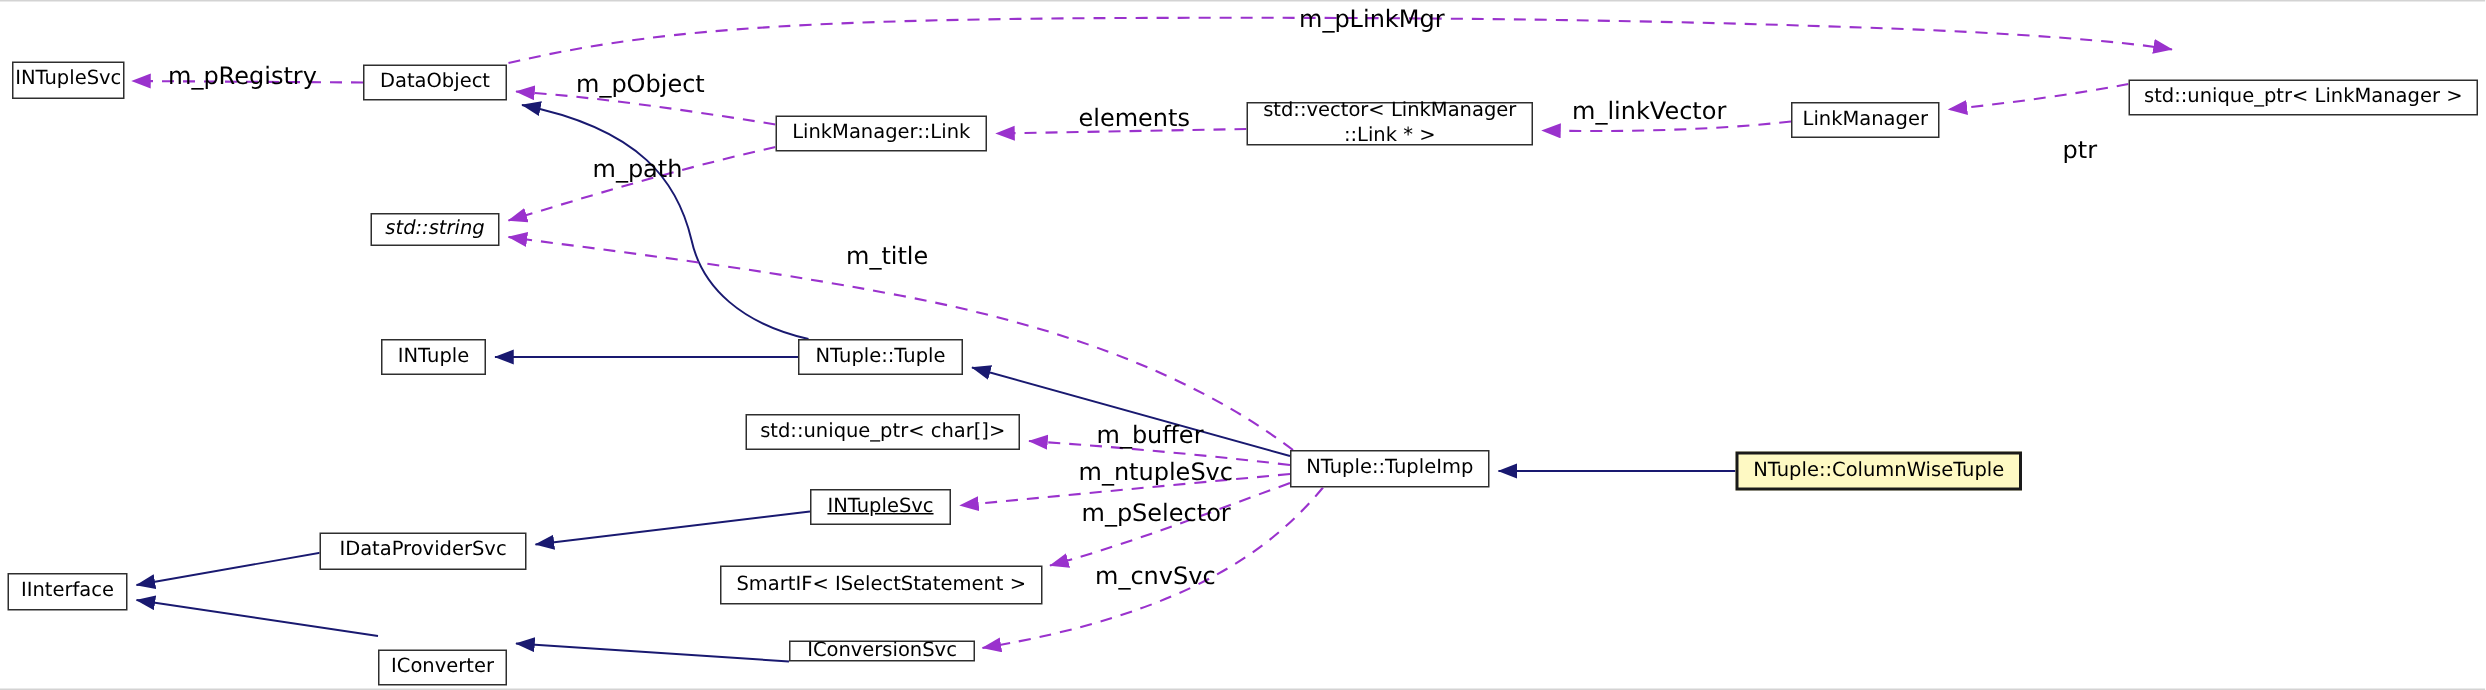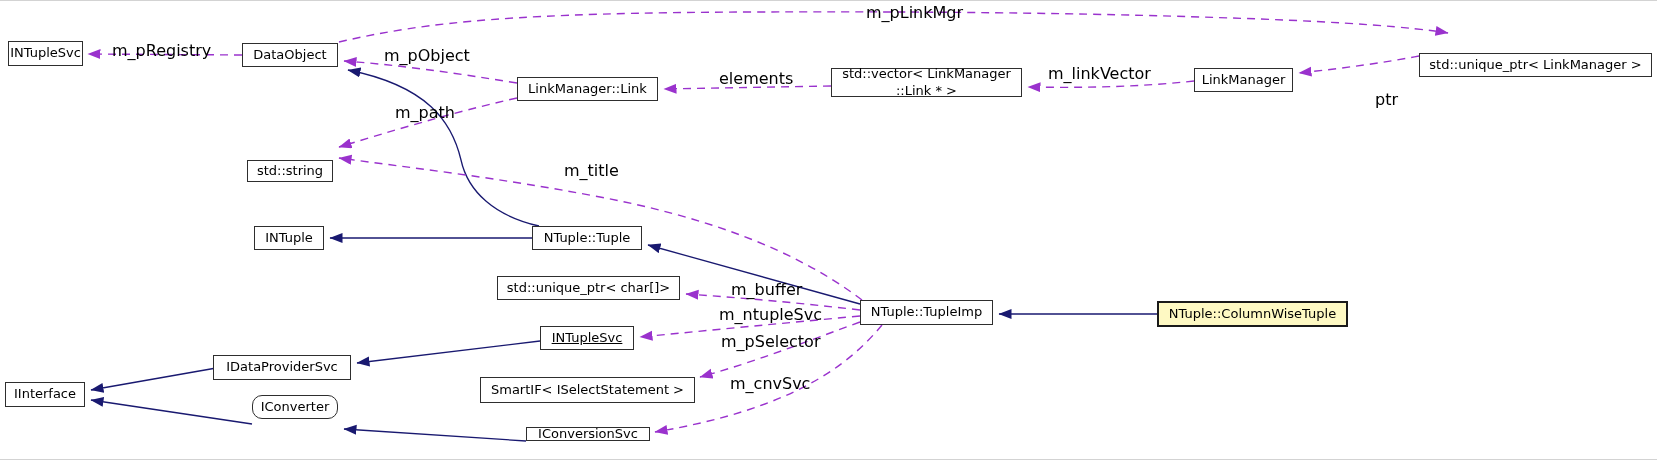--- a/index.html
+++ b/index.html
@@ -103,30 +103,30 @@
   </svg>
 
   <div id="node-layer">
       <div class="node" style="left: 8px; top: 41px; width: 75px; height: 25px;">INTupleSvc</div>
       <div class="node" style="left: 242px; top: 43px; width: 96px; height: 24px;">DataObject</div>
       <div class="node" style="left: 517px; top: 77px; width: 141px; height: 24px;">LinkManager::Link</div>
       <div class="node" style="left: 831px; top: 68px; width: 191px; height: 29px;">std::vector&lt; LinkManager
 ::Link * &gt;</div>
       <div class="node" style="left: 1194px; top: 68px; width: 99px; height: 24px;">LinkManager</div>
       <div class="node" style="left: 1419px; top: 37px; width: 233px; height: 24px; margin-top: 16px;">std::unique_ptr&lt; LinkManager &gt;</div>
-      <div class="node" style="left: 247px; top: 160px; width: 86px; height: 22px;">std::string</div>
+      <div class="node" style="left: 247px; top: 142px; width: 86px; height: 22px; font-style: italic;">std::string</div>
       <div class="node" style="left: 254px; top: 226px; width: 70px; height: 24px;">INTuple</div>
       <div class="node" style="left: 532px; top: 226px; width: 110px; height: 24px;">NTuple::Tuple</div>
       <div class="node" style="left: 497px; top: 276px; width: 183px; height: 24px;">std::unique_ptr&lt; char[]&gt;</div>
       <div class="node" style="left: 860px; top: 300px; width: 133px; height: 25px;">NTuple::TupleImp</div>
       <div class="node focus" style="left: 1157px; top: 301px; width: 191px; height: 26px;">NTuple::ColumnWiseTuple</div>
       <div class="node" style="left: 540px; top: 326px; width: 94px; height: 24px; text-decoration: underline;">INTupleSvc</div>
       <div class="node" style="left: 213px; top: 355px; width: 138px; height: 25px;">IDataProviderSvc</div>
       <div class="node" style="left: 480px; top: 377px; width: 215px; height: 26px;">SmartIF&lt; ISelectStatement &gt;</div>
-      <div class="node" style="left: 252px; top: 395px; width: 86px; height: 24px; border-radius: 10px;">IConverter</div>
+      <div class="node" style="left: 252px; top: 433px; width: 86px; height: 24px;">IConverter</div>
       <div class="node" style="left: 5px; top: 382px; width: 80px; height: 25px;">IInterface</div>
       <div class="node" style="left: 526px; top: 427px; width: 124px; height: 14px;">IConversionSvc</div>
     </div>
   <div id="label-layer">
       <span class="edge-label" style="left: 112px; top: 41px;">m_pRegistry</span>
       <span class="edge-label" style="left: 866px; top: 3px;">m_pLinkMgr</span>
       <span class="edge-label" style="left: 384px; top: 46px;">m_pObject</span>
       <span class="edge-label" style="left: 1375px; top: 49px; margin-top: 41px;">ptr</span>
       <span class="edge-label" style="left: 1048px; top: 64px;">m_linkVector</span>
       <span class="edge-label" style="left: 719px; top: 69px;">elements</span>

